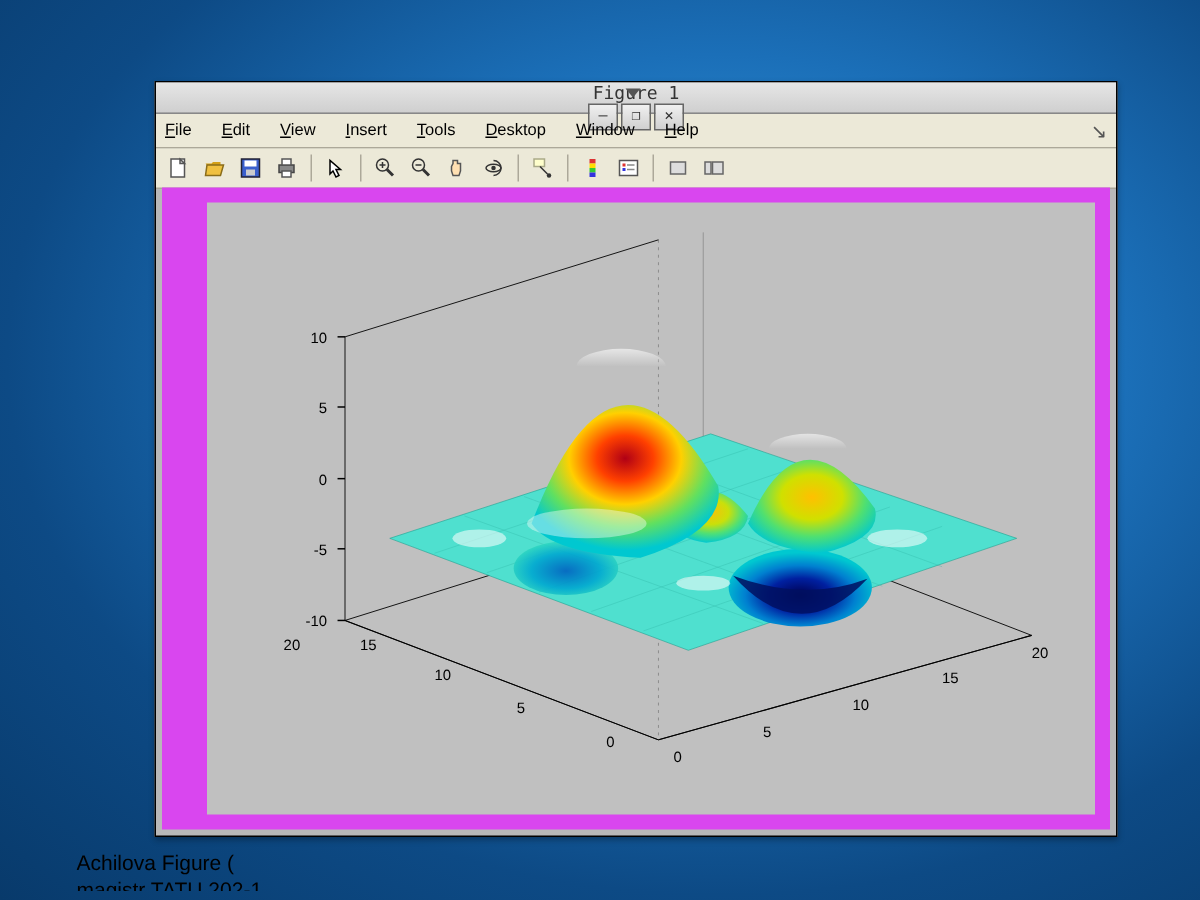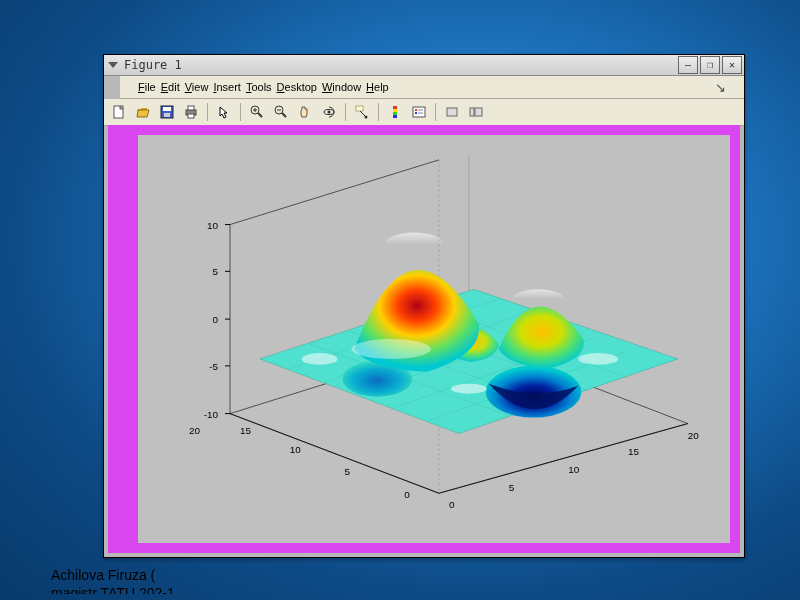--- a/index.html
+++ b/index.html
@@ -1,24 +1,24 @@
 <!DOCTYPE html>
 <html><head>
 <meta charset="utf-8">
 <style>
 html,body{margin:0;padding:0;width:800px;height:600px;overflow:hidden;font-family:Tahoma,Arial,sans-serif;font-size:11px;}
 .slide{width:800px;height:600px;background:radial-gradient(ellipse at 60% 40%,#3da5e7 0%,#1b6fb8 40%,#0d4a85 70%,#083a6b 100%);position:relative;}
 .win{position:absolute;left:103px;top:54px;width:640px;height:502px;background:#b8b8b8;border:1px solid #000;box-shadow:0 2px 4px rgba(0,0,0,.3);}
-.titlebar{height:20px;background:linear-gradient(#e6e6e6,#cfcfcf);border-bottom:1px solid #888;display:flex;align-items:center;padding:0 2px;color:#333;font-family:monospace;font-size:12px;}
+.titlebar{height:20px;background:linear-gradient(#e6e6e6,#cfcfcf);border-bottom:1px solid #888;display:flex;align-items:center;padding:0 2px;color:#333;font-family:monospace;font-size:12px;flex-direction:column;}
 .sysicon{width:14px;height:14px;margin-right:4px;position:relative;}
 .sysicon::before{content:"";position:absolute;width:0;height:0;border-left:5px solid transparent;border-right:5px solid transparent;border-top:6px solid #555;top:4px;left:2px;}
 .title-text{flex:1;}
 .winbtns{display:flex;gap:2px;}
 .winbtn{width:18px;height:16px;background:linear-gradient(#f0f0f0,#d0d0d0);border:1px solid #666;display:flex;align-items:center;justify-content:center;font-size:10px;line-height:1;color:#333;cursor:pointer;}
-.menubar{height:22px;background:#ece9d8;border-bottom:1px solid #aca899;display:flex;align-items:center;padding:0 18px;gap:5px;color:#000;margin-left:16px;}
+.menubar{height:22px;background:#ece9d8;border-bottom:1px solid #aca899;display:flex;align-items:center;padding:0 6px;gap:20px;color:#000;}
 .menuitem{cursor:pointer;}
 .menuitem u{text-decoration:underline;}
 .docker{margin-left:auto;font-size:13px;color:#555;cursor:pointer;}
 .toolbar{height:26px;background:#ece9d8;border-bottom:1px solid #aca899;display:flex;align-items:center;padding:0 4px;gap:2px;}
 .tbtn{width:22px;height:20px;display:flex;align-items:center;justify-content:center;cursor:pointer;position:relative;}
 .tsep{width:1px;height:18px;background:#aca899;margin:0 3px;}
 .ico{width:14px;height:14px;display:block;}
 .plot-area{position:absolute;top:70px;left:4px;right:4px;bottom:4px;background:#d946ef;}
 .axes-box{position:absolute;top:10px;left:30px;right:10px;bottom:10px;background:#c0c0c0;}
 .author{position:absolute;left:51px;bottom:6px;color:#000;font-size:14px;line-height:1.3;overflow:hidden;height:28px;}
@@ -278,16 +278,16 @@
             <text class="ticklbl" x="430" y="340">10</text>
             <text class="ticklbl" x="490" y="322">15</text>
             <text class="ticklbl" x="550" y="305">20</text>
           </g>
         </svg>
       </div>
     </div>
   </div>
 
   <div class="author">
-    <div>Achilova Firuza  (</div>
+    <div>Achilova Figure  (</div>
     <div>magistr TATU 202-1</div>
   </div>
 </div>
 
 </body></html>

